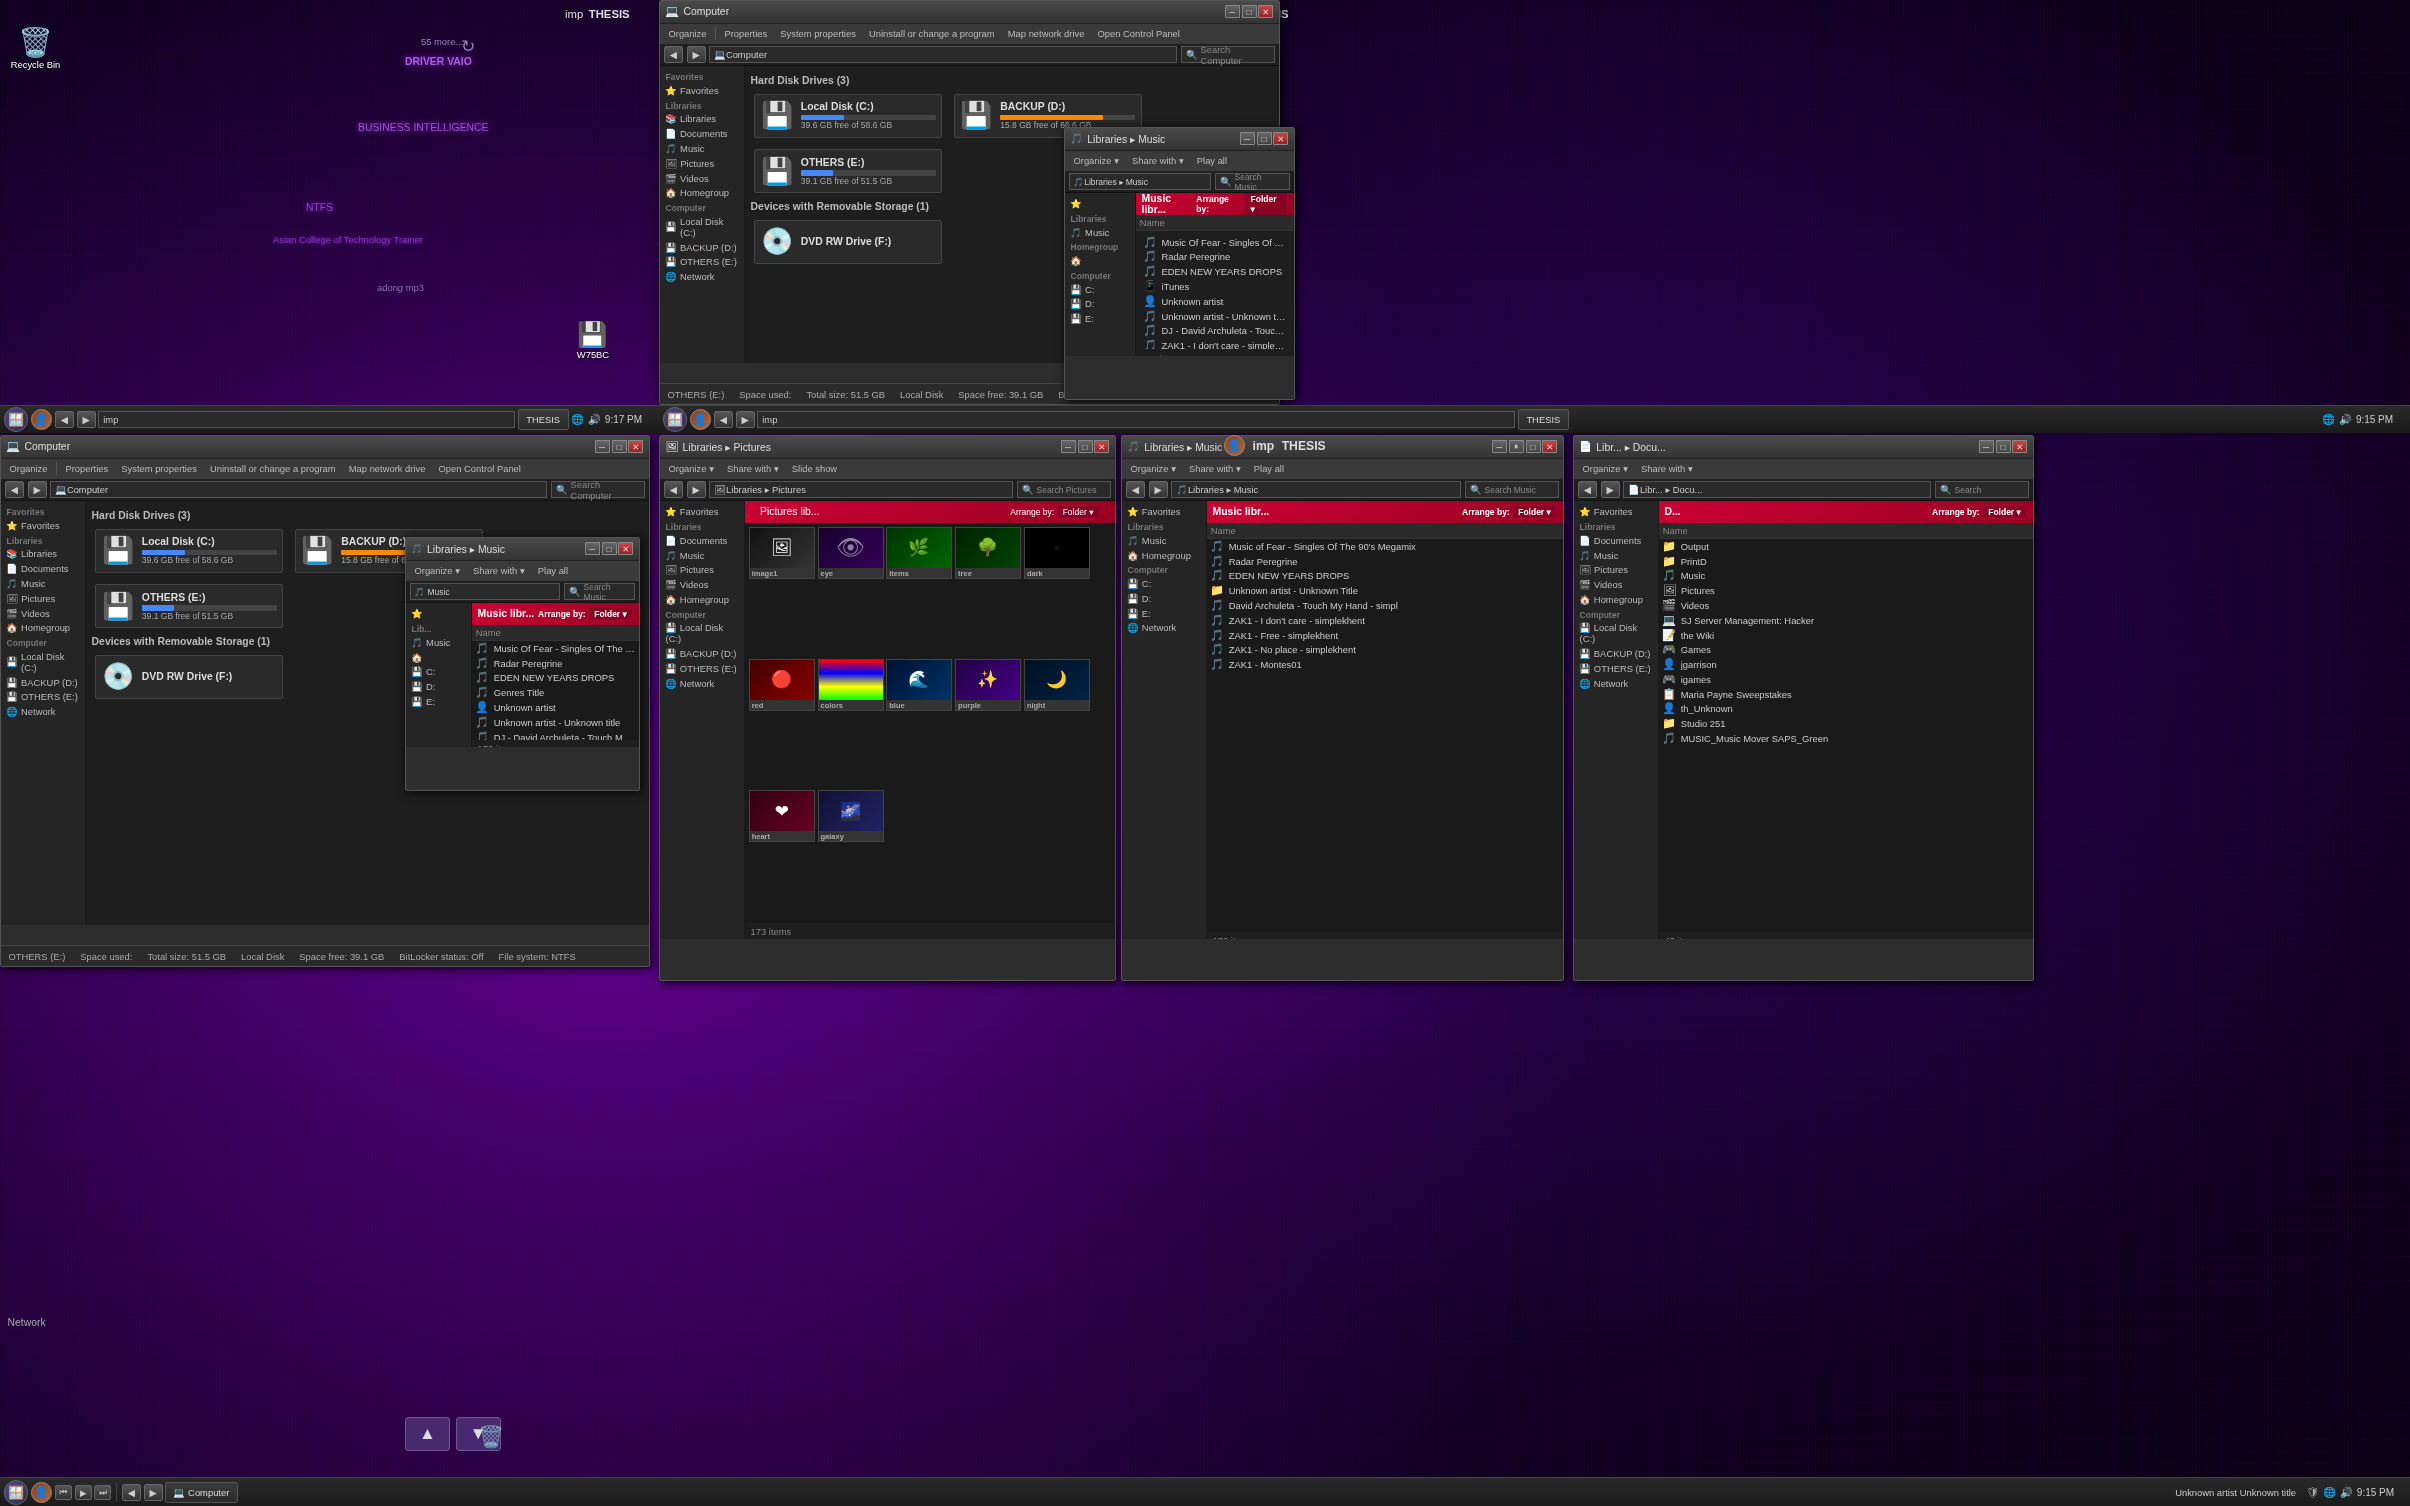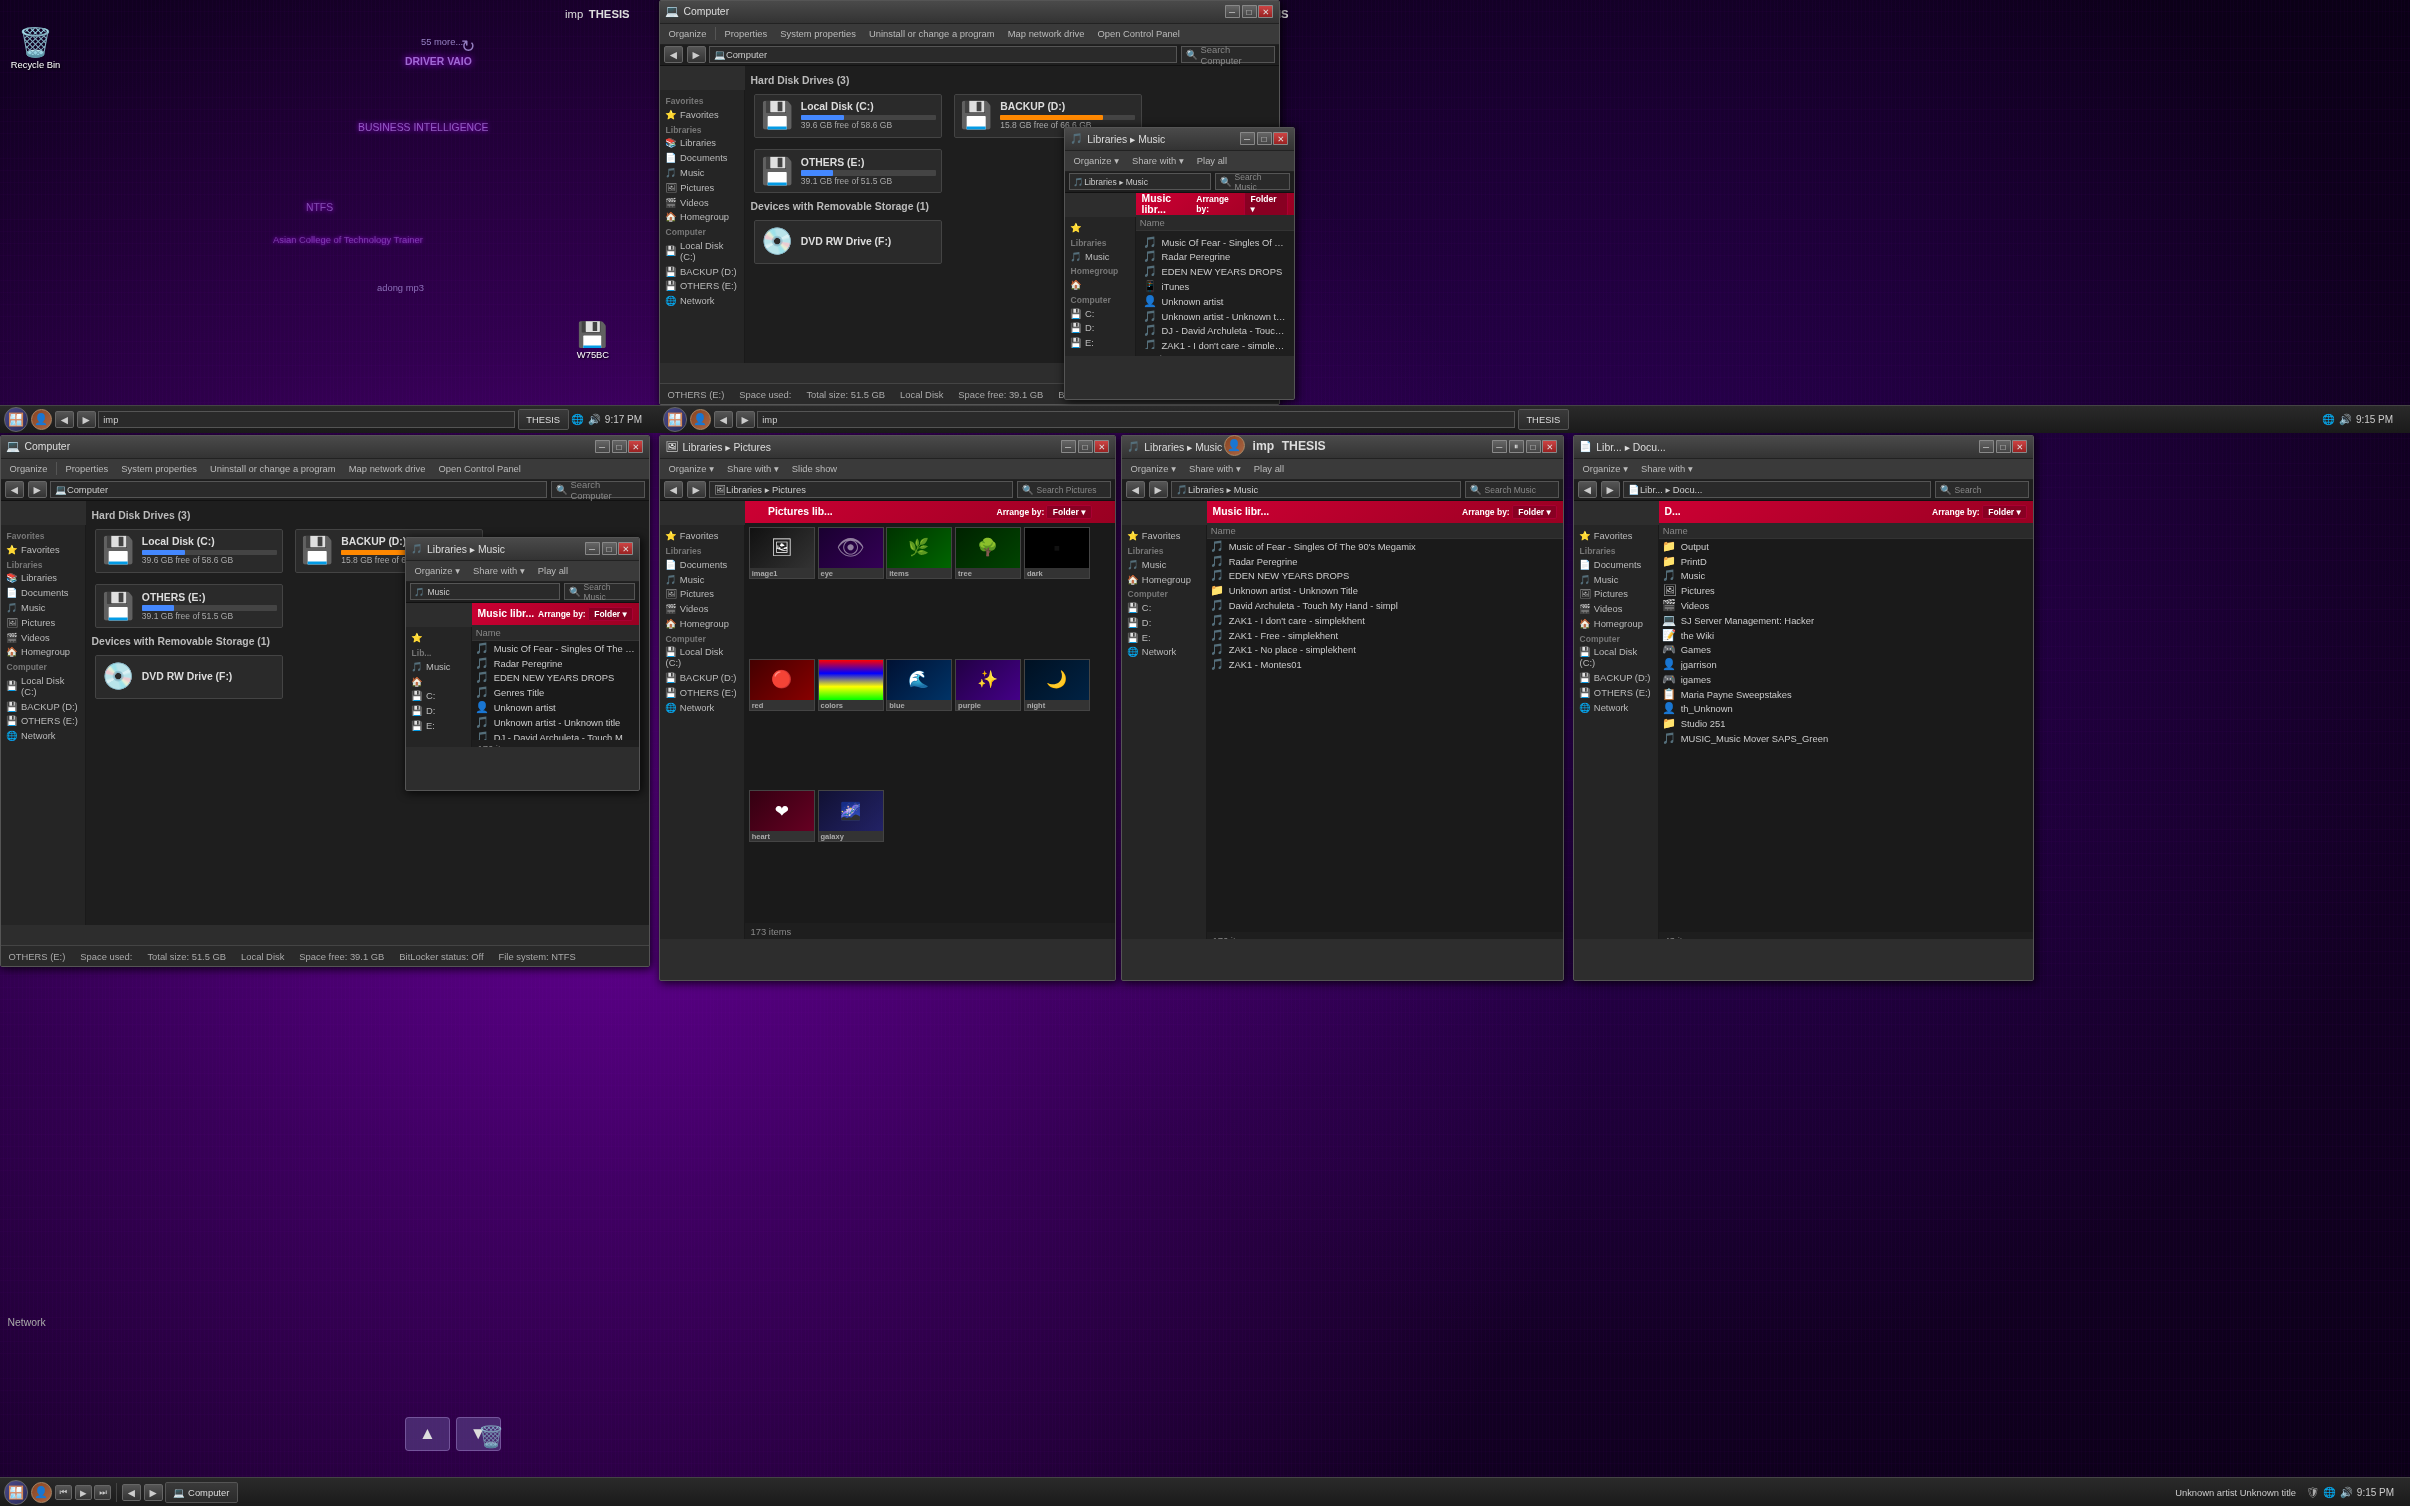--- a/index.html
+++ b/index.html
@@ -306,24 +306,24 @@
       border-radius: 1.9px;
       margin-left: auto;
     }
 
     
     .pictures-header {
       background: linear-gradient(135deg, #cc0033, #990022);
       height: 22.6px;
       display: flex;
       align-items: center;
-      padding: 0 23px;
+      padding: 0 15px;
       font-size: 10.4px;
       color: #fff;
-      font-weight: bold;
+      font-weight: normal;
       justify-content: space-between;
     }
 
     
     .thumb-grid {
       display: flex;
       flex-wrap: wrap;
       gap: 2.8px;
       padding: 3.8px;
       background: #1a1a1a;
@@ -401,21 +401,20 @@
 
     
     .compact-sidebar {
       width: 85px;
       background: #252525;
       border-right: 0.9px solid #1a1a1a;
       font-size: 9.4px;
       color: #bbb;
       padding: 3.8px 0;
       overflow: hidden;
-      margin-top: 24px;
     }
     .compact-sidebar .cs-item {
       padding: 1.9px 5.6px;
       cursor: pointer;
       display: flex;
       align-items: center;
       gap: 2.8px;
     }
     .compact-sidebar .cs-header {
       padding: 2.8px 5.6px 0.9px;

